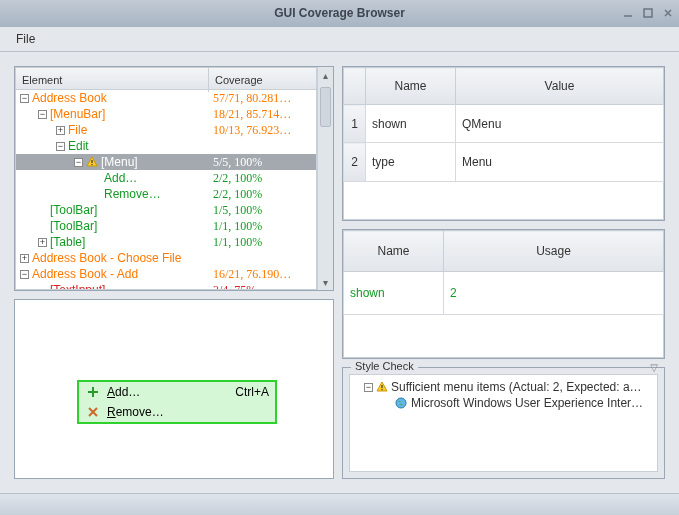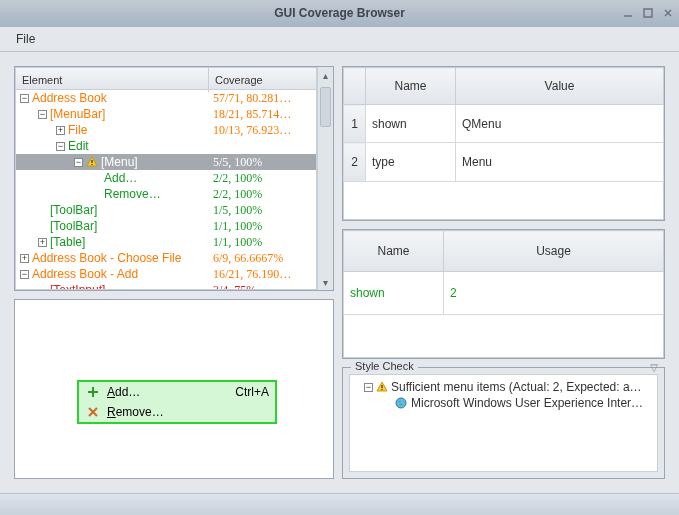--- a/index.html
+++ b/index.html
@@ -423,21 +423,20 @@
                   <span class="toggle">+</span>
                   <span>[Table]</span>
                 </div>
                 <div class="c2 green" style="flex: 1 1 0%;">1/1, 100%</div>
               </div>
               <div class="tree-row">
                 <div class="c1 orange" style="width: 193px; padding-left: 4px;">
                   <span class="toggle">+</span>
                   <span>Address Book - Choose File</span>
                 </div>
-                <div class="c2 orange" style="flex: 1 1 0%;">6/9, 66.6667%</div>
               </div>
               <div class="tree-row">
                 <div class="c1 orange" style="width: 193px; padding-left: 4px;">
                   <span class="toggle">−</span>
                   <span>Address Book - Add</span>
                 </div>
                 <div class="c2 orange" style="flex: 1 1 0%;">16/21, 76.190…</div>
               </div>
               <div class="tree-row">
                 <div class="c1 red" style="width: 193px; padding-left: 22px;">

